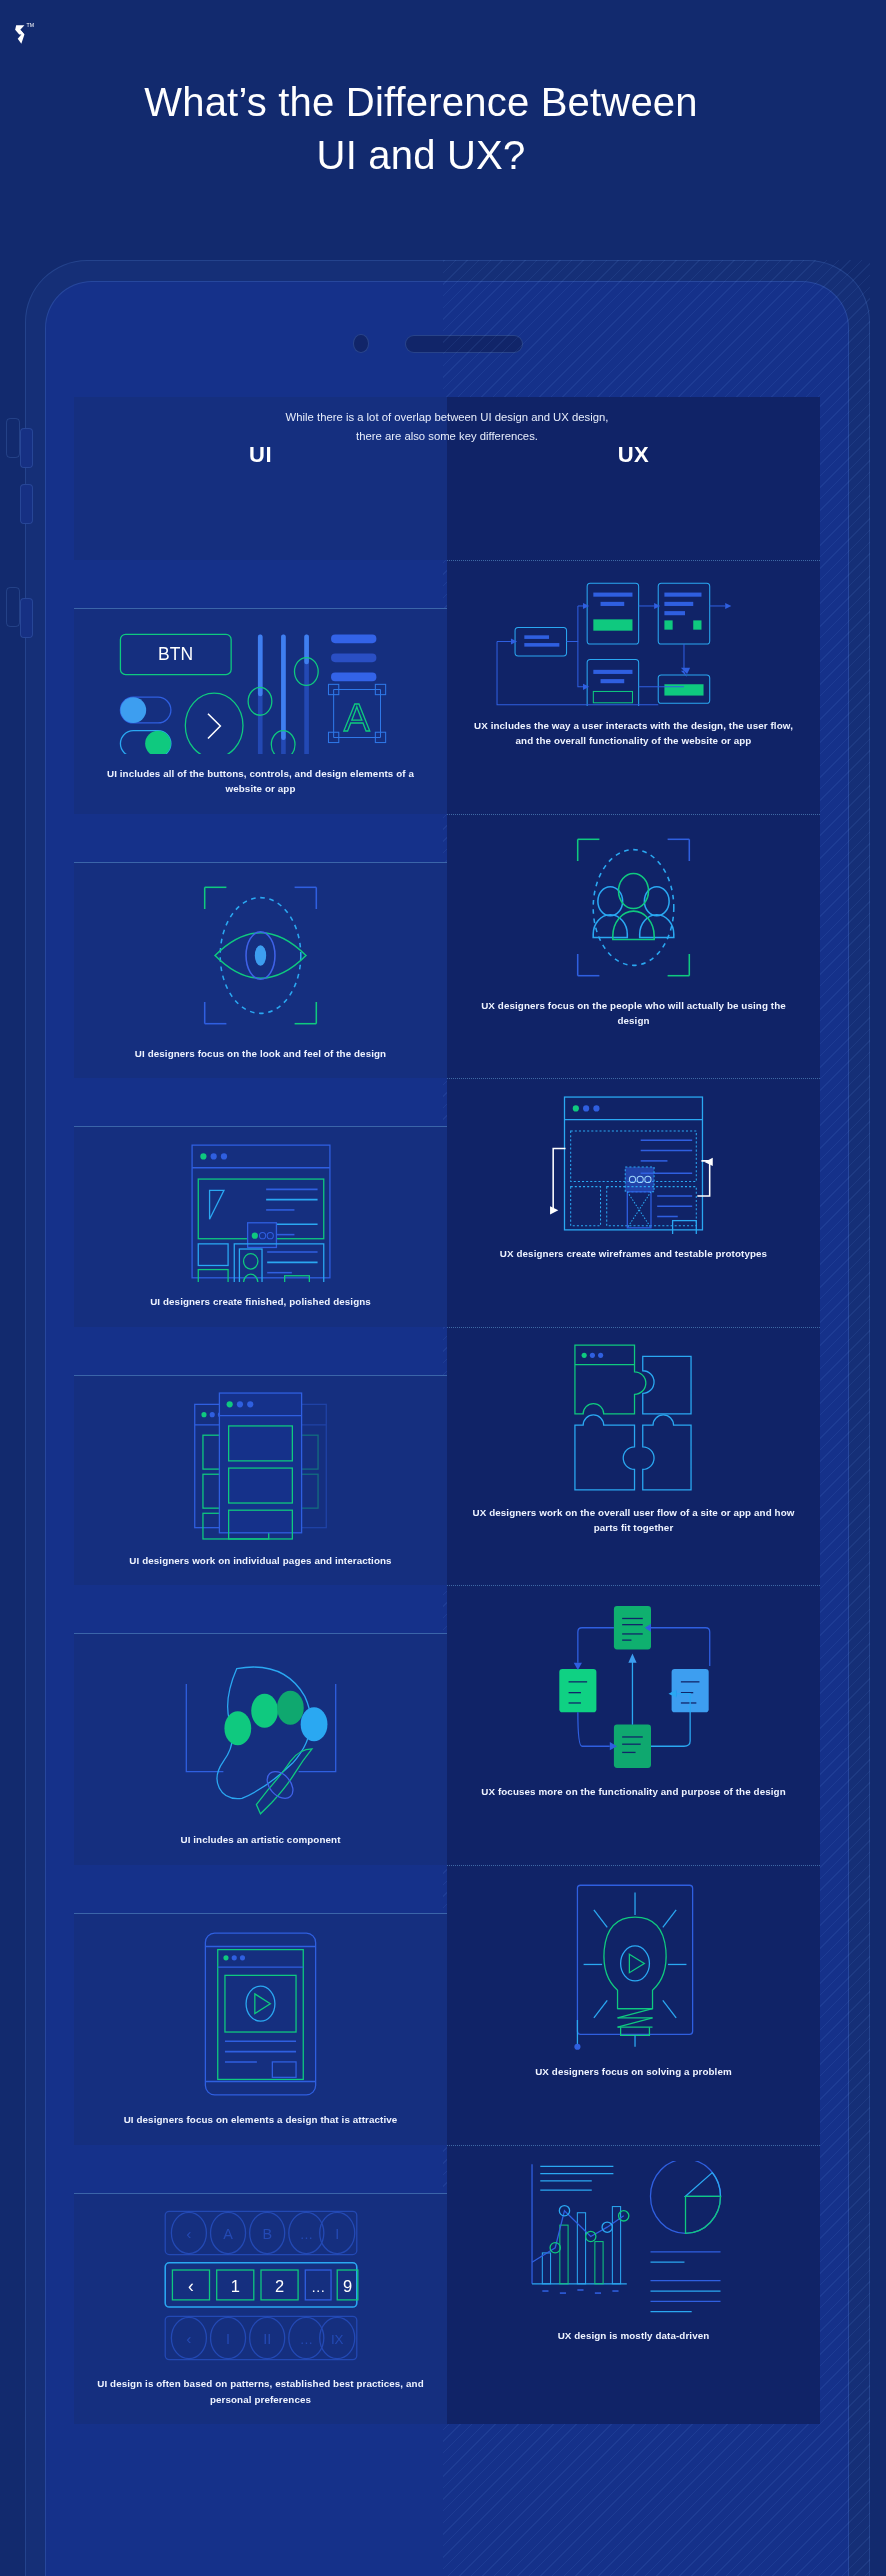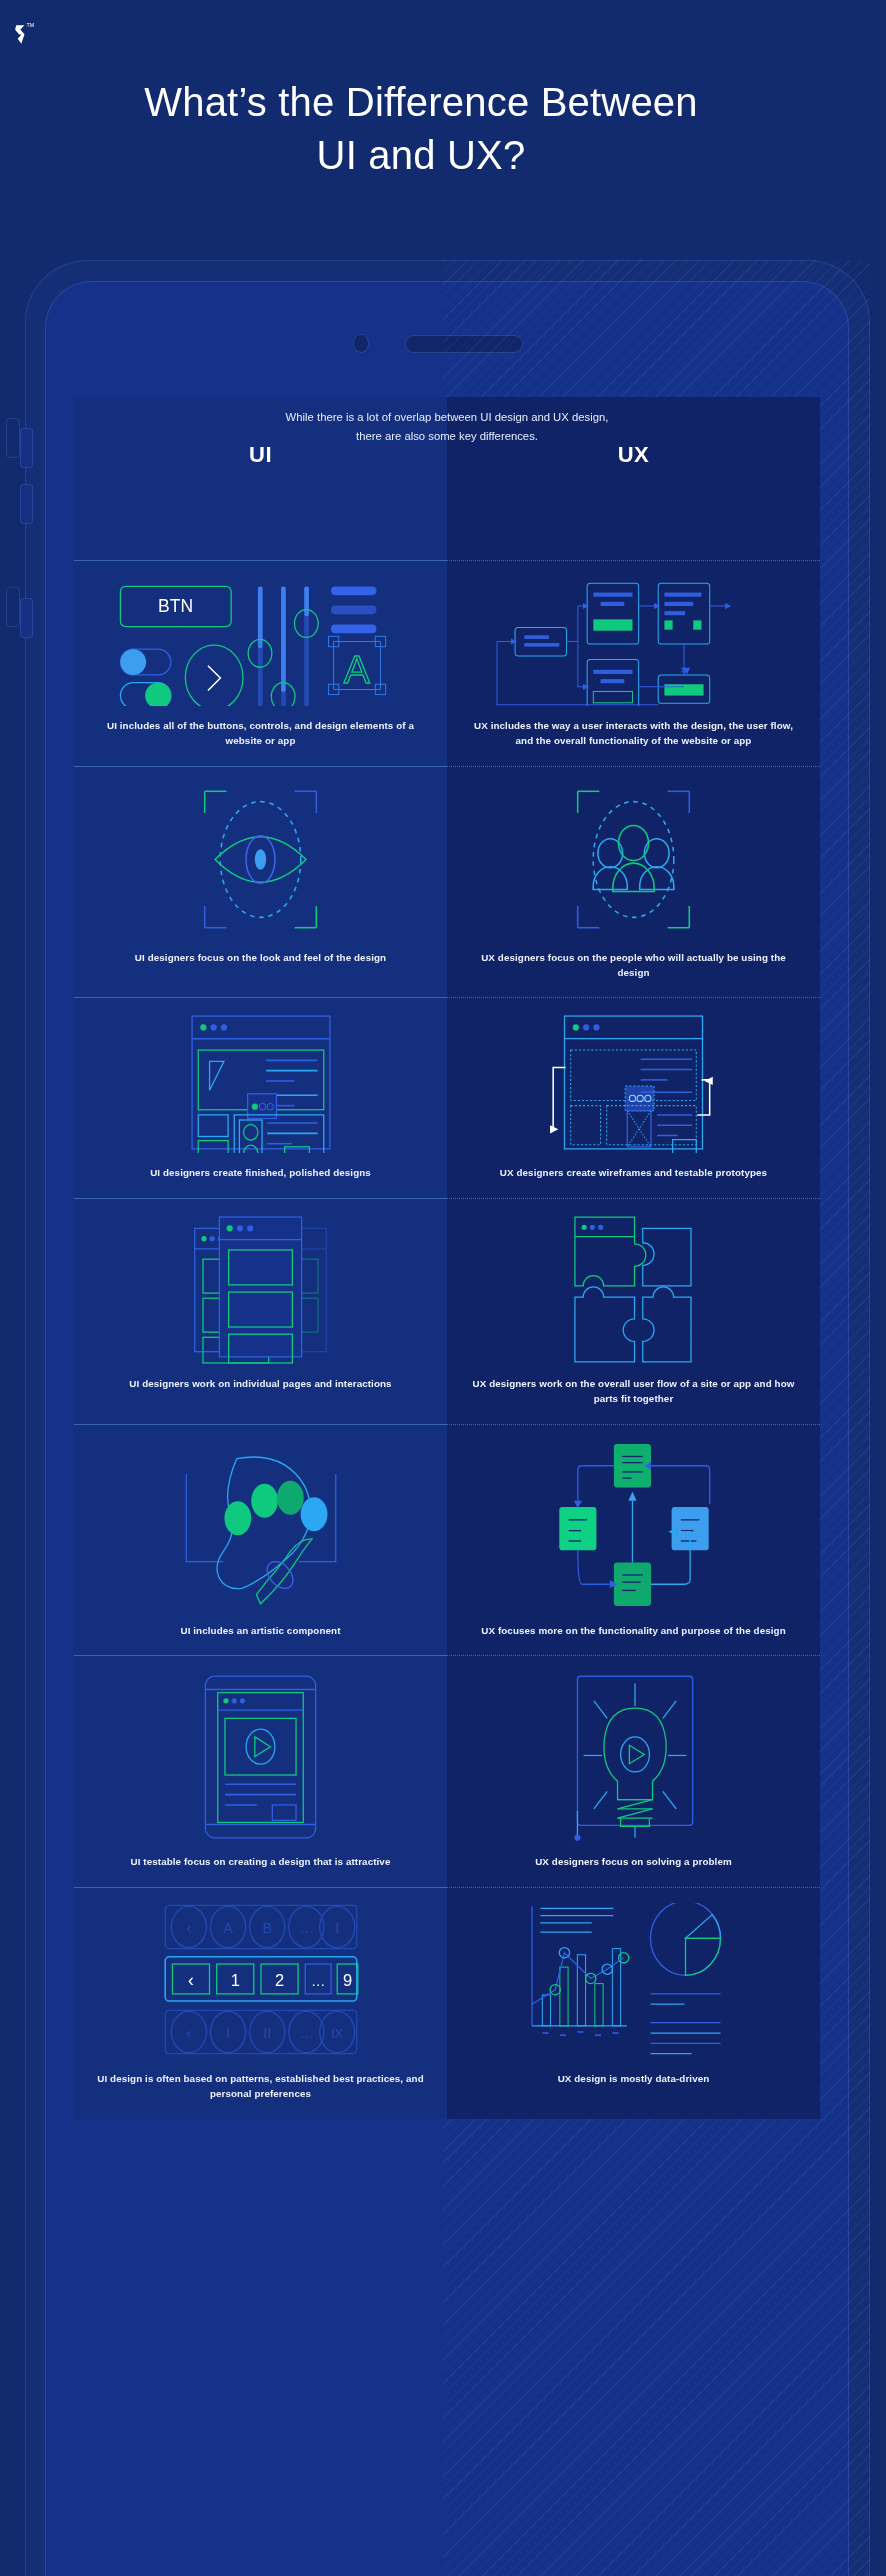--- a/index.html
+++ b/index.html
@@ -78,21 +78,21 @@
   
   .hdr{height:116px;display:flex;align-items:center;justify-content:center;}
   .hdr .lbl{font-size:22px;font-weight:700;letter-spacing:0.5px;}
   .intro-txt{
     position:absolute;left:0;top:0;width:746px;text-align:center;
     font-size:11.3px;font-weight:300;line-height:1.62;color:#e8eefc;
     padding-top:11.3px;
   }
   .introbox{height:47px;position:relative;}
 
-  .sep-ui{border-top:0.5px solid rgba(120,190,240,.38);}
+  .sep-ui{border-top:0.5px solid rgba(120,190,240,.38);margin-top:48px;}
   .sep-ux{border-top:0.5px dotted rgba(120,190,240,.45);}
 
   .pane{padding:15.5px 17.5px 17.5px;display:flex;flex-direction:column;align-items:center;}
   .art{display:flex;align-items:center;justify-content:center;width:100%;}
   .cap{
     font-size:9.8px;font-weight:700;line-height:1.55;text-align:center;
     color:#eef3ff;margin-top:12.4px;letter-spacing:0.1px;
   }
 </style>
 </head>
@@ -522,21 +522,21 @@
             <ellipse cx="125" cy="145" rx="28" ry="34" fill="none" stroke="#2aa8f2" stroke-width="2.5"></ellipse>
             <path d="M114 126 L144 145 L114 164 Z" fill="none" stroke="#0fc97f" stroke-width="2.5"></path>
             <g stroke-width="3">
               <line x1="56" y1="218" x2="194" y2="218" stroke="#2f5fe0"></line>
               <line x1="56" y1="238" x2="194" y2="238" stroke="#2f5fe0"></line>
               <line x1="56" y1="258" x2="118" y2="258" stroke="#2f5fe0"></line>
             </g>
             <rect x="148" y="258" width="46" height="30" fill="none" stroke="#2f5fe0" stroke-width="2.5"></rect>
           </svg>
         </div>
-        <div class="cap">UI testable focus on creating a design that is attractive</div>
+        <div class="cap">UI designers focus on elements a design that is attractive</div>
       </div>
     </div>
     <div class="cell ux sep-ux">
       <div class="pane">
         <div class="art">
           <svg width="144" height="170" viewBox="0 0 280 330">
             <rect x="30" y="8" width="224" height="290" rx="6" fill="none" stroke="#2f5fe0" stroke-width="2.5"></rect>
             <g stroke="#2aa8f2" stroke-width="2.5">
               <line x1="142" y1="22" x2="142" y2="66"></line>
               <line x1="62" y1="56" x2="88" y2="90"></line>

